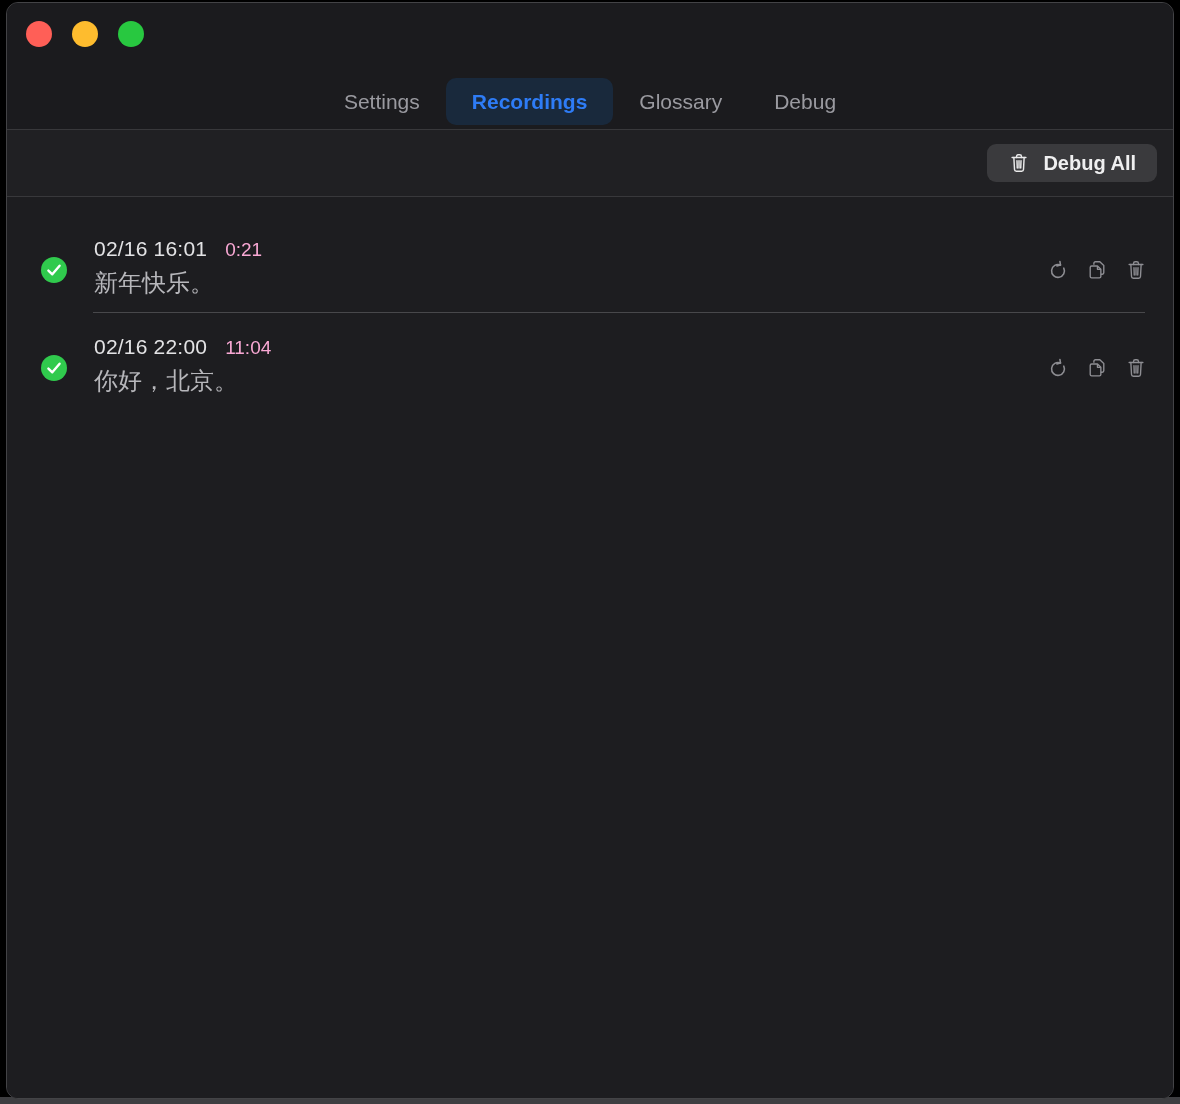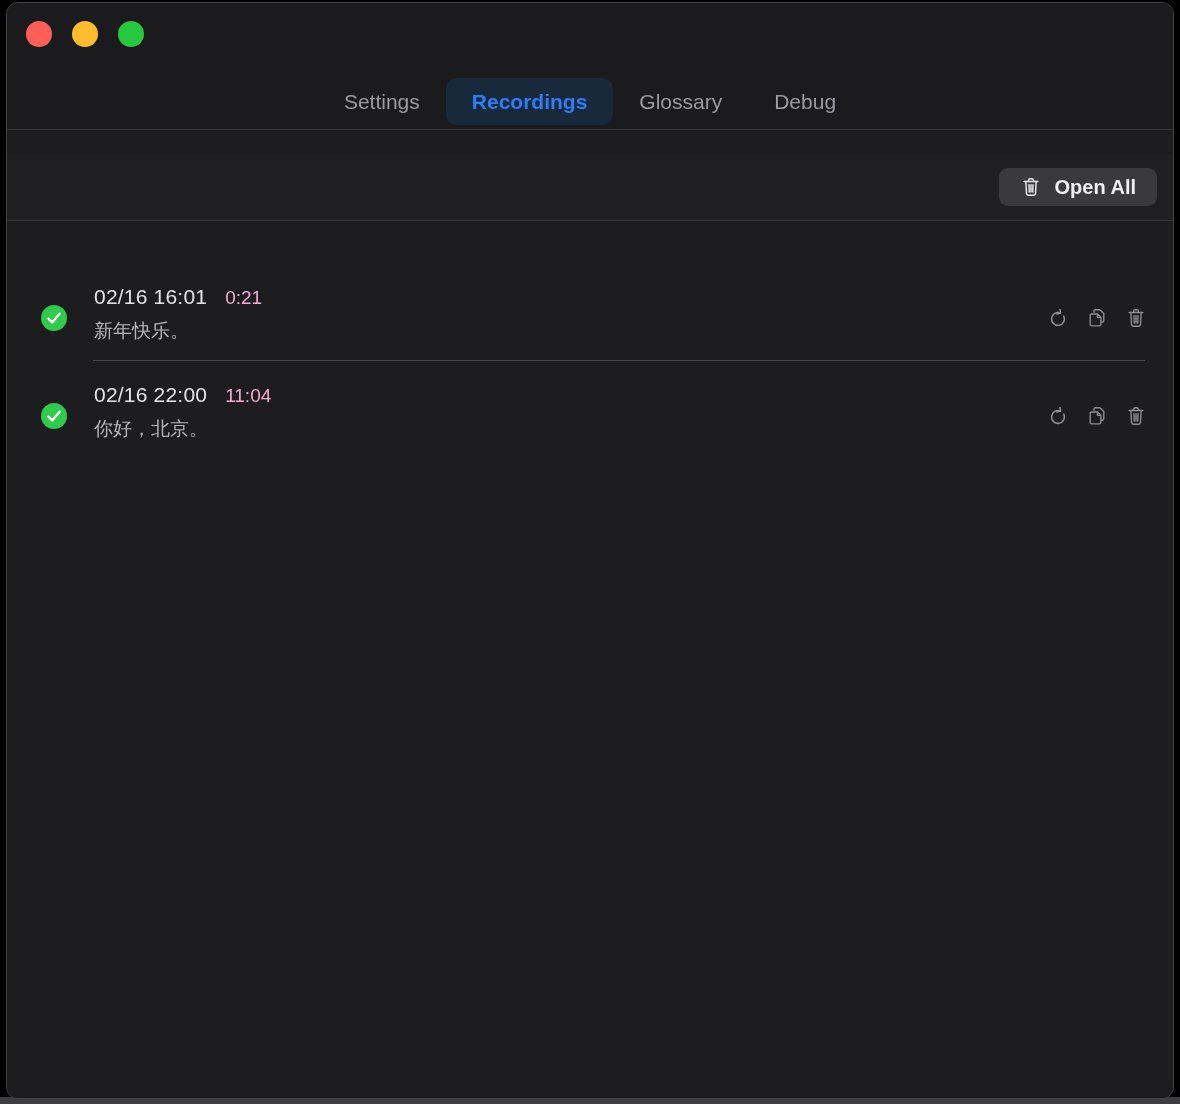--- a/index.html
+++ b/index.html
@@ -13,21 +13,21 @@
   .desktop-strip {
     position:absolute; left:0; right:0; bottom:0; height:7px;
     background:#3e3e41;
   }
   .window {
     position:absolute; left:6px; top:2px; width:1168px; height:1097px;
     background:#1d1d20;
     border:1px solid #434346;
     border-radius:12px;
     overflow:hidden;
-    display:flex; flex-direction:column;gap:24px;
+    display:flex; flex-direction:column;
   }
   
   .titlebar {
     flex:none; height:127px; position:relative;
     background:#1b1b1e;
     border-bottom:1px solid #38383b;
   }
   .traffic-lights { position:absolute; top:18px; left:19px; display:flex; gap:20px; }
   .light { width:26px; height:26px; border-radius:50%; }
   .light.red    { background:#ff5f57; }
@@ -68,21 +68,21 @@
   }
   .row:not(:last-child)::after {
     content:""; position:absolute; left:86px; right:28px; bottom:0;
     height:1px; background:#48484b;
   }
   .check { width:26px; height:26px; flex:none; margin-top:21px; }
   .row-main { flex:1; margin-left:27px; min-width:0; }
   .row-head { display:flex; align-items:baseline; gap:18px; height:26px; line-height:26px; }
   .ts  { font-size:21px; font-weight:400; color:#e3e3e5; letter-spacing:.2px; }
   .dur { font-size:19px; color:#f9a8d4; }
-  .row-text { margin-top:8px; height:26px; line-height:26px; font-size:19px; color:#b7b7bb; }
+  .row-text { margin-top:8px; height:26px; line-height:26px; font-size:24px; color:#b7b7bb; }
   .row-actions { display:flex; align-items:center; gap:17px; margin-top:23px; }
   .icon-btn {
     width:22px; height:22px; padding:0; border:none; background:transparent;
     color:#8e8e93; display:inline-flex; align-items:center; justify-content:center;
   }
   .icon-btn svg { width:22px; height:22px; }
 </style>
 </head>
 <body>
 
@@ -107,21 +107,21 @@
   <div class="toolbar">
     <button class="tbtn">
       <svg viewBox="0 0 24 24" fill="none" stroke="currentColor" stroke-width="1.6" stroke-linecap="round" stroke-linejoin="round">
         <path d="M4.5 6 h15"></path>
         <path d="M9.3 6 V4.9 a1.9 1.9 0 0 1 1.9-1.9 h1.6 a1.9 1.9 0 0 1 1.9 1.9 V6"></path>
         <path d="M6.4 6 l.7 13.1 a2 2 0 0 0 2 1.9 h5.8 a2 2 0 0 0 2-1.9 L17.6 6"></path>
         <path d="M9.8 9.6 l.3 7.8"></path>
           <path d="M12 9.6 v7.8"></path>
           <path d="M14.2 9.6 l-.3 7.8"></path>
       </svg>
-      <span>Open All</span>
+      <span>Debug All</span>
     </button>
   </div>
 
   <div class="list">
 
     <div class="row">
       <svg class="check" viewBox="0 0 26 26">
         <circle cx="13" cy="13" r="13" fill="#30ca4d"></circle>
         <polyline points="7.4,13.6 11.3,17.3 18.6,8.7" fill="none" stroke="#ffffff" stroke-width="2.4" stroke-linecap="round" stroke-linejoin="round"></polyline>
       </svg>

